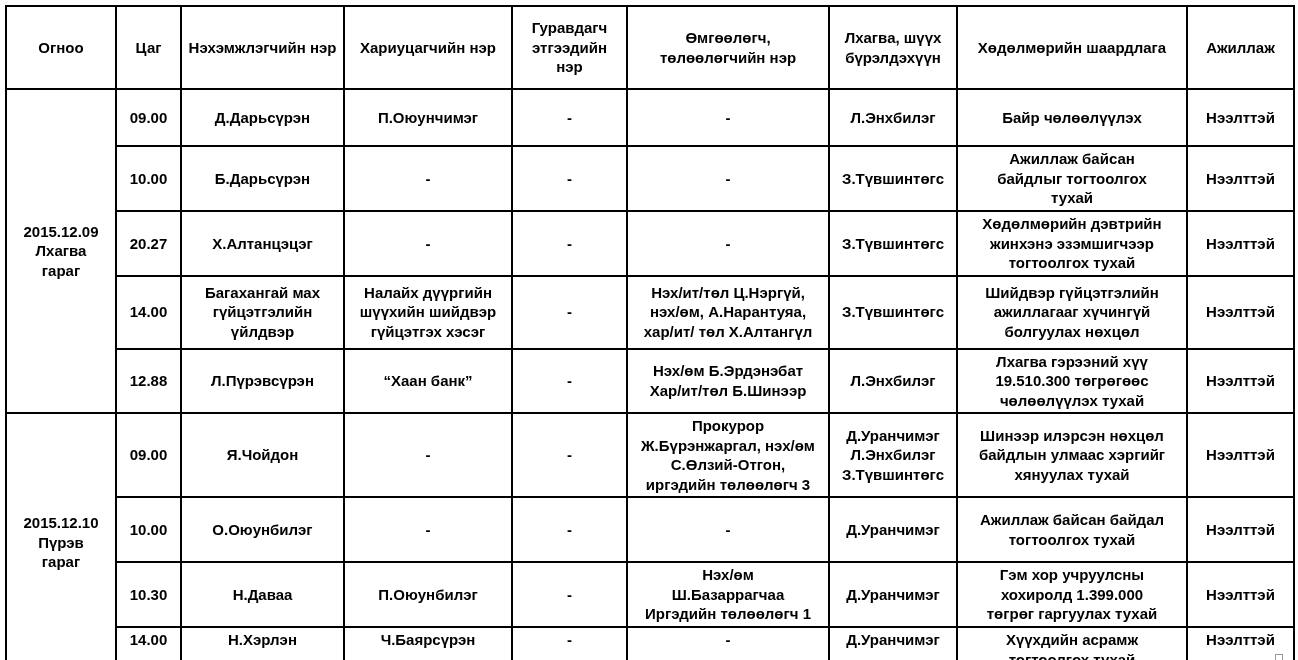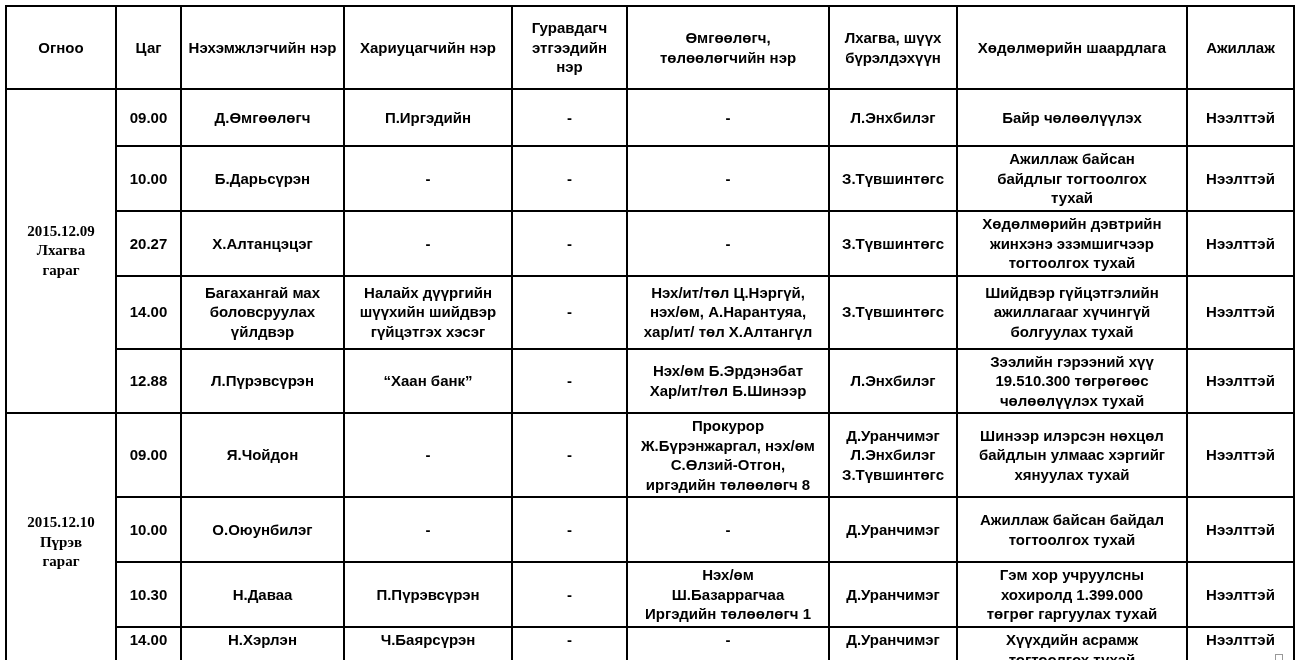--- a/index.html
+++ b/index.html
@@ -23,21 +23,21 @@
     text-align: center;
     vertical-align: middle;
     font-weight: bold;
     font-size: 15px;
     line-height: 1.3;
     padding: 2px 4px;
     white-space: pre-line;
     overflow: hidden;
   }
   table.schedule thead tr { height: 83px; }
-  td.date-cell { font-size: 16px; font-family: Liberation Serif, serif; }
+  td.date-cell { font-size: 16px; }
   td.small-text { font-size: 12px; line-height: 1.35; }
   tr.valign-top td { vertical-align: top; }
   td.valign-bottom { vertical-align: bottom; padding-bottom: 8px; }
   .corner-artifact {
     position: absolute;
     right: 15px;
     bottom: 3px;
     width: 8px;
     height: 8px;
     border: 1px solid #999;
@@ -72,22 +72,22 @@
         <th>Хөдөлмөрийн шаардлага</th>
         <th>Ажиллаж</th>
       </tr>
     </thead>
     <tbody>
         <tr style="height: 57px;">
           <td rowspan="5" class="date-cell">2015.12.09
 Лхагва
 гараг</td>
           <td>09.00</td>
-          <td>Д.Өмгөөлөгч</td>
-          <td>П.Иргэдийн</td>
+          <td>Д.Дарьсүрэн</td>
+          <td>П.Оюунчимэг</td>
           <td>-</td>
           <td>-</td>
           <td>Л.Энхбилэг</td>
           <td>Байр чөлөөлүүлэх</td>
           <td>Нээлттэй</td>
         </tr>
         <tr style="height: 65px;">
           <td>10.00</td>
           <td>Б.Дарьсүрэн</td>
           <td>-</td>
@@ -107,60 +107,60 @@
           <td>-</td>
           <td>З.Түвшинтөгс</td>
           <td>Хөдөлмөрийн дэвтрийн
 жинхэнэ эзэмшигчээр
 тогтоолгох тухай</td>
           <td>Нээлттэй</td>
         </tr>
         <tr style="height: 73px;">
           <td class="valign-bottom">14.00</td>
           <td>Багахангай мах
-боловсруулах
+гүйцэтгэлийн
 үйлдвэр</td>
           <td>Налайх дүүргийн
 шүүхийн шийдвэр
 гүйцэтгэх хэсэг</td>
           <td>-</td>
           <td>Нэх/ит/төл Ц.Нэргүй,
 нэх/өм, А.Нарантуяа,
 хар/ит/ төл Х.Алтангүл</td>
           <td>З.Түвшинтөгс</td>
           <td>Шийдвэр гүйцэтгэлийн
 ажиллагааг хүчингүй
-болгуулах тухай</td>
+болгуулах нөхцөл</td>
           <td>Нээлттэй</td>
         </tr>
         <tr style="height: 63px;">
           <td>12.88</td>
           <td>Л.Пүрэвсүрэн</td>
           <td>“Хаан банк”</td>
           <td>-</td>
           <td>Нэх/өм Б.Эрдэнэбат
 Хар/ит/төл Б.Шинээр</td>
           <td>Л.Энхбилэг</td>
-          <td>Зээлийн гэрээний хүү
+          <td>Лхагва гэрээний хүү
 19.510.300 төгрөгөөс
 чөлөөлүүлэх тухай</td>
           <td>Нээлттэй</td>
         </tr>
         <tr style="height: 72px;">
           <td rowspan="4" class="date-cell">2015.12.10
 Пүрэв
 гараг</td>
           <td>09.00</td>
           <td>Я.Чойдон</td>
           <td>-</td>
           <td>-</td>
           <td class="small-text">Прокурор
 Ж.Бүрэнжаргал, нэх/өм
 С.Өлзий-Отгон,
-иргэдийн төлөөлөгч 8</td>
+иргэдийн төлөөлөгч 3</td>
           <td>Д.Уранчимэг
 Л.Энхбилэг
 З.Түвшинтөгс</td>
           <td>Шинээр илэрсэн нөхцөл
 байдлын улмаас хэргийг
 хянуулах тухай</td>
           <td>Нээлттэй</td>
         </tr>
         <tr style="height: 65px;">
           <td>10.00</td>
@@ -169,21 +169,21 @@
           <td>-</td>
           <td>-</td>
           <td>Д.Уранчимэг</td>
           <td>Ажиллаж байсан байдал
 тогтоолгох тухай</td>
           <td>Нээлттэй</td>
         </tr>
         <tr style="height: 65px;">
           <td>10.30</td>
           <td>Н.Даваа</td>
-          <td>П.Пүрэвсүрэн</td>
+          <td>П.Оюунбилэг</td>
           <td>-</td>
           <td>Нэх/өм
 Ш.Базаррагчаа
 Иргэдийн төлөөлөгч 1</td>
           <td>Д.Уранчимэг</td>
           <td>Гэм хор учруулсны
 хохиролд 1.399.000
 төгрөг гаргуулах тухай</td>
           <td>Нээлттэй</td>
         </tr>

